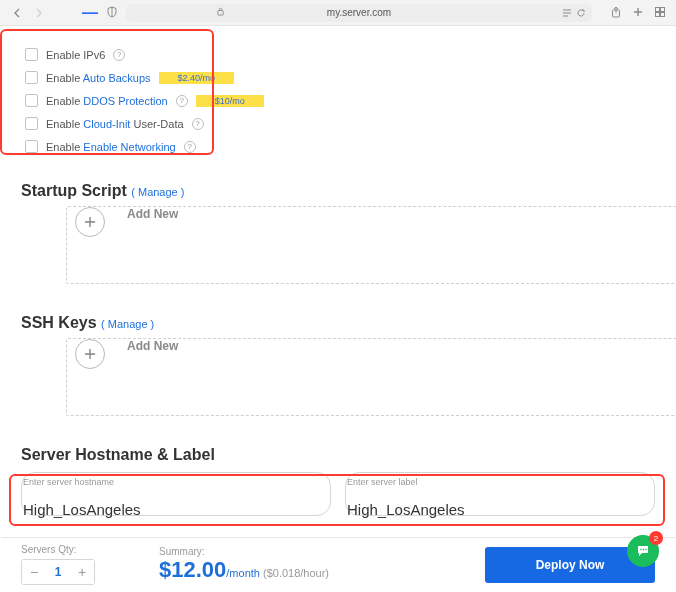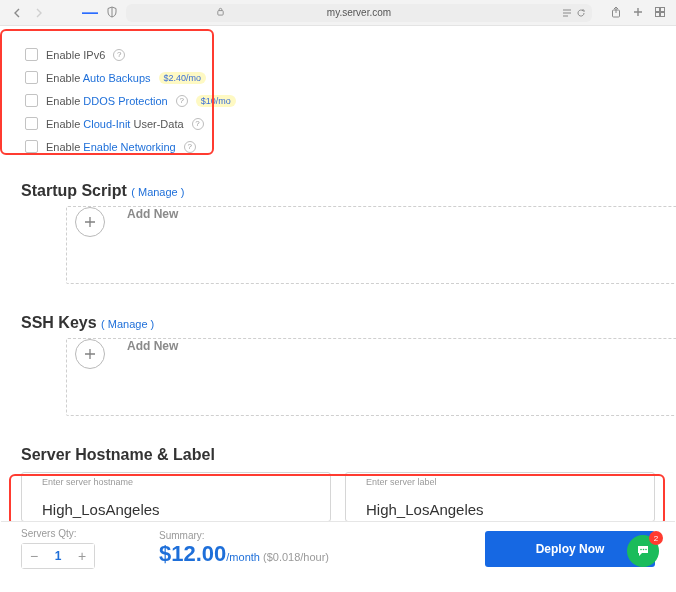--- a/index.html
+++ b/index.html
@@ -20,35 +20,35 @@
 
 .page{background:#fff;height:calc(592px - 26px);position:relative;padding:10px 20px 0 20px;border:1px solid #fff;}
 
 .hl{border:2px solid #ff3b30;border-radius:6px;position:absolute;pointer-events:none;} 
 
 .opts{padding:6px 0 2px 4px;}
 .opt{display:flex;align-items:center;gap:8px;height:23px;font-size:11px;color:#555;}
 .cbox{width:13px;height:13px;border:1px solid #c3c3c3;border-radius:2px;background:#fff;display:inline-block;}
 .opt .link{color:#1e6fd9;}
 .help{width:12px;height:12px;border:1px solid #bdbdbd;border-radius:50%;display:inline-flex;align-items:center;justify-content:center;font-size:8px;color:#9a9a9a;}
-.badge{background:#fef9c3;color:#3b6fd6;font-size:9px;padding:1px 5px;border-radius:6px;}
+.badge{background:#fde047;color:#3b6fd6;font-size:9px;padding:1px 19px;border-radius:0;}
 
 h2.section{font-size:16px;font-weight:600;color:#333;margin-top:22px;margin-bottom:6px;}
 h2.section .manage{font-size:11px;font-weight:400;color:#1e6fd9;}
 
 .card{border:1px dashed #cfcfcf;border-radius:2px;height:78px;width:640px;display:flex;gap:22px;padding-left:8px;margin-top:4px;margin-left:45px;}
 .plus{width:30px;height:30px;border:1px solid #b9b9b9;border-radius:50%;display:flex;align-items:center;justify-content:center;color:#818181;}
 .card .lbl{font-size:12px;color:#8a8a8a;font-weight:600;}
 
 .fields{display:flex;gap:14px;margin-top:8px;}
-.field{flex:1;border:1px solid #d6d6d6;border-radius:3px;height:50px;padding:4px 10px 0 20px;background:#fff;}
+.field{flex:1;border:1px solid #d6d6d6;border-radius:14px;height:44px;padding:4px 10px 0 1px;background:#fff;}
 .field .fl{font-size:9px;color:#9a9a9a;display:block;}
 .field input{border:none;outline:none;width:100%;font-size:15px;color:#333;background:transparent;margin-top:14px;}
 
-.footer{position:absolute;left:0;right:0;bottom:16px;height:54px;border-top:1px solid #e6e6e6;display:flex;align-items:center;padding:0 20px;background:#fff;}
+.footer{position:absolute;left:0;right:0;bottom:0;height:54px;border-top:1px solid #e6e6e6;display:flex;align-items:center;padding:0 20px;background:#fff;}
 .qty-block{display:flex;flex-direction:column;gap:4px;}
 .qty-label{font-size:10px;color:#9a9a9a;}
 .qty{display:flex;align-items:center;border:1px solid #d6d6d6;border-radius:3px;height:26px;}
 .qty button{width:24px;height:24px;border:none;background:#fff;color:#9a9a9a;font-size:14px;cursor:pointer;}
 .qty span{width:24px;text-align:center;font-size:12px;color:#1e6fd9;font-weight:600;}
 .summary{margin-left:64px;}
 .summary .sl{font-size:10px;color:#9a9a9a;}
 .price{color:#1e6fd9;font-size:22px;font-weight:700;}
 .price .per{font-size:11px;font-weight:400;}
 .price .hour{color:#9a9a9a;font-size:11px;font-weight:400;}

